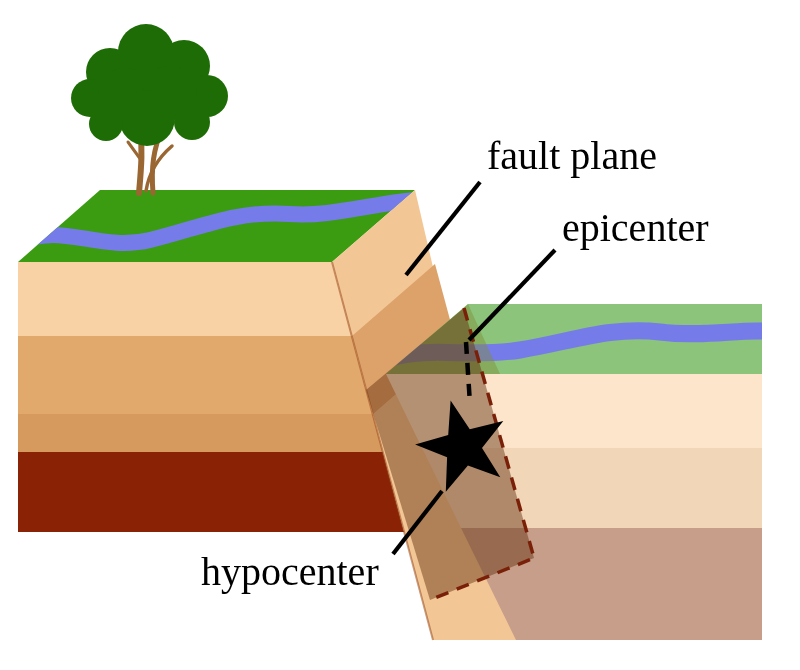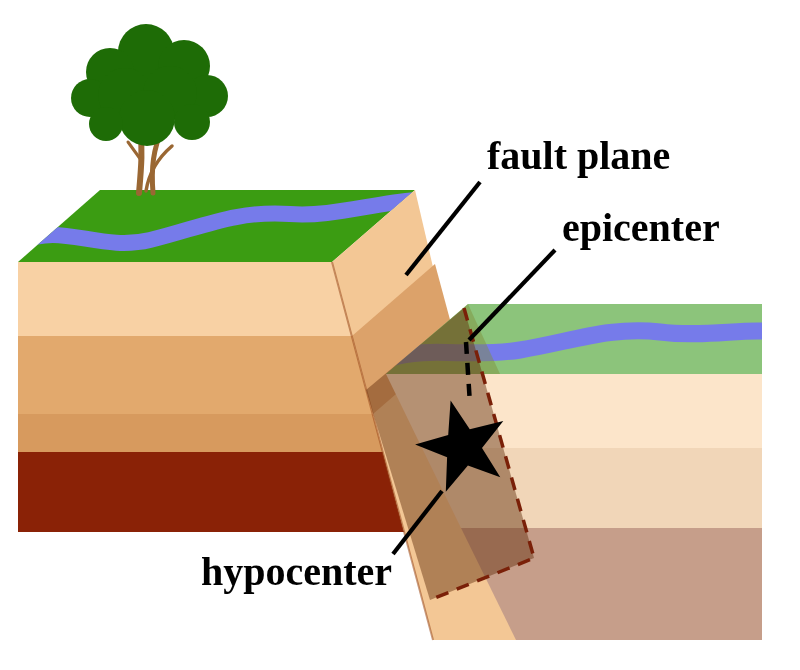--- a/index.html
+++ b/index.html
@@ -1,19 +1,18 @@
 <!DOCTYPE html>
 <html><head>
 <meta charset="utf-8">
 <style>
   html, body { margin: 0; padding: 0; background: #ffffff; }
   .stage {
     width: 800px; height: 670px; position: relative; overflow: hidden;
     font-family: "Liberation Serif", serif;
-    font-weight: bold;
   }
   svg { display: block; }
   text.diagram-label {
     font-family: "Liberation Serif", serif;
     font-size: 40px;
   }
 </style>
 </head>
 <body>
 

